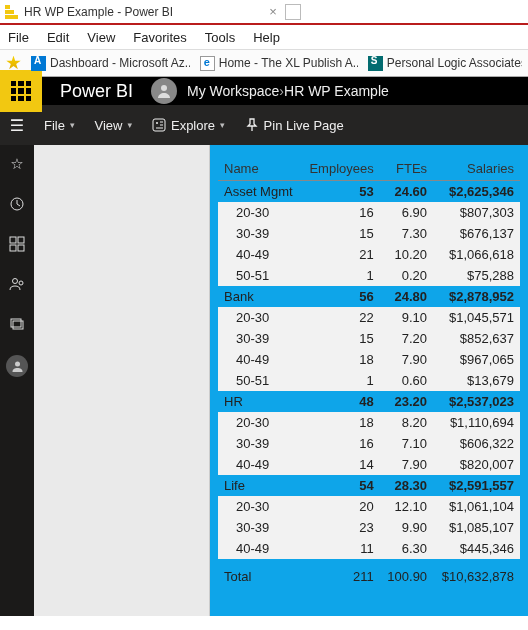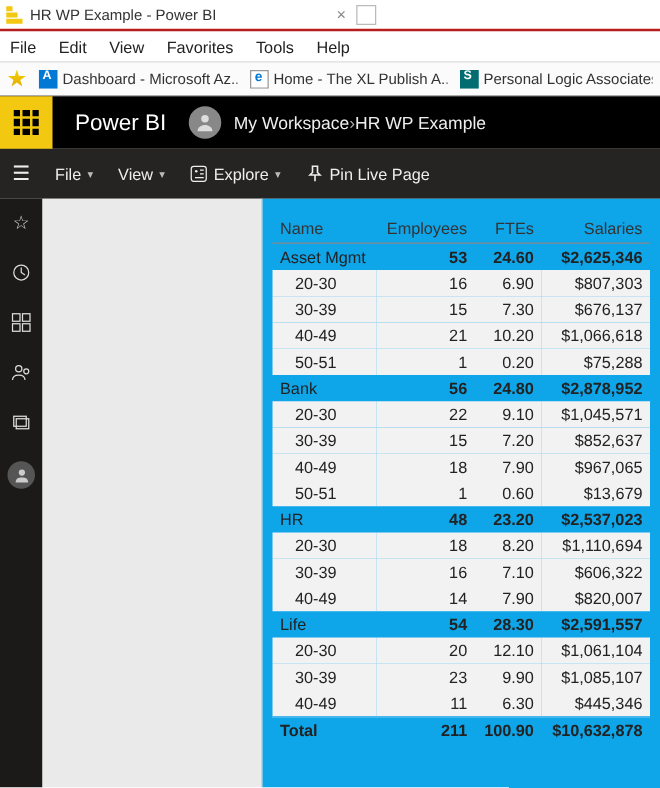--- a/index.html
+++ b/index.html
@@ -17,21 +17,21 @@
 .fav-bar{height:28px;display:flex;align-items:center;gap:10px;padding:0 6px;border-top:1px solid #ddd;border-bottom:1px solid #aaa;font-size:12px;color:#333;background:#fbfbfb}
 .fav-item{display:flex;align-items:center;gap:4px;white-space:nowrap;overflow:hidden}
 .fav-ico{width:15px;height:15px;flex:0 0 15px;display:inline-block}
 .star-ico{background:linear-gradient(#f7d100,#e0a800);clip-path:polygon(50% 0,61% 35%,98% 35%,68% 57%,79% 91%,50% 70%,21% 91%,32% 57%,2% 35%,39% 35%)}
 .az-ico{background:#0078d4;position:relative}
 .az-ico::after{content:"A";position:absolute;color:#fff;font-size:10px;left:3px;top:-1px;font-weight:bold}
 .xl-ico{background:#fff;border:1px solid #999;position:relative}
 .xl-ico::after{content:"e";color:#0078d4;position:absolute;font-size:11px;left:3px;top:-1px;font-weight:bold}
 .sp-ico{background:#036c70;position:relative}
 .sp-ico::after{content:"S";color:#fff;position:absolute;font-size:10px;left:3px;top:-1px;font-weight:bold}
-.pbi-header{height:42px;background:#000;display:flex;align-items:center;color:#fff}
+.pbi-header{height:28px;background:#000;display:flex;align-items:center;color:#fff}
 .waffle{width:42px;height:42px;background:#f2c811;display:flex;align-items:center;justify-content:center}
 .waffle-grid{width:20px;height:20px;display:grid;grid-template-columns:repeat(3,1fr);grid-template-rows:repeat(3,1fr);gap:2px}
 .waffle-grid span{background:#000}
 .pbi-logo{font-size:18px;font-weight:300;padding:0 18px;color:#fff}
 .avatar{width:26px;height:26px;border-radius:50%;background:#888;display:flex;align-items:center;justify-content:center;margin-right:10px}
 .breadcrumb{display:flex;align-items:center;gap:0;font-size:14px;color:#eee}
 .chev{color:#aaa}
 .action-bar{height:40px;background:#252423;display:flex;align-items:center;color:#eee;font-size:13px}
 .ham{width:34px;text-align:center;font-size:16px}
 .act{display:flex;align-items:center;gap:5px;padding:0 10px;height:100%;cursor:pointer}
@@ -43,21 +43,21 @@
 .nav-pane{width:176px;background:#eaeaea;border-right:1px solid #ccc}
 .report{flex:1;background:#0ea5e9;padding:12px 8px 0 8px;overflow:auto}
 .rt table{border-collapse:collapse;font-size:13px;color:#222;width:100%}
 .rt th{text-align:left;font-weight:400;padding:4px 6px;border-bottom:1px solid #888;color:#333}
 .rt th.num{text-align:right}
 .rt td{padding:3px 6px}
 .rt td.num{text-align:right}
 .rt tr.sub td{background:#f2f2f2}
 .rt tr.grp td{font-weight:600}
 .rt tr.grp td:first-child{font-weight:400}
-.rt tr.tot td{font-weight:700;border-top:1px solid #0ea5e9}
+.rt tr.tot td{font-weight:400;border-top:7px solid #0ea5e9}
 .indent{padding-left:18px!important}
 </style>
 </head>
 <body>
 
 <div class="titlebar">
   <div class="app-icon">
       <span></span>
       <span></span>
       <span></span>

